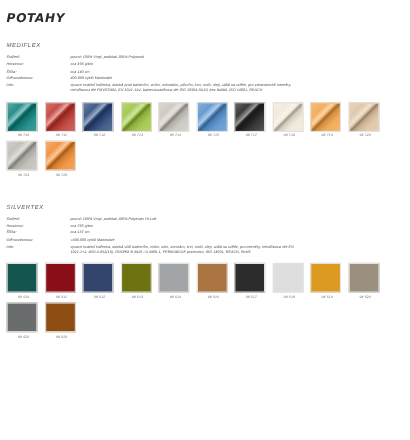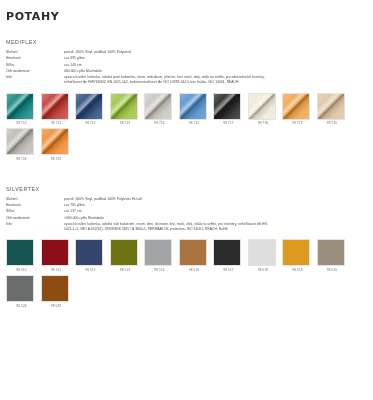--- a/index.html
+++ b/index.html
@@ -13,20 +13,21 @@
     font-family: "Liberation Sans", sans-serif;
     color: #3a3a3a;
     overflow: hidden;
     position: relative;
   }
   .page {
     padding: 8px 6px 0 4px;
     box-sizing: border-box;
     width: 358px;
     height: 400px;
+    font-style: italic;
   }
   .page-title {
     font-size: 11px;
     font-weight: bold;
     letter-spacing: 0.6px;
     color: #2b2b2b;
     margin: 2px 0 16px 2px;
     font-family: "DejaVu Sans", sans-serif;
   }
   .section {

